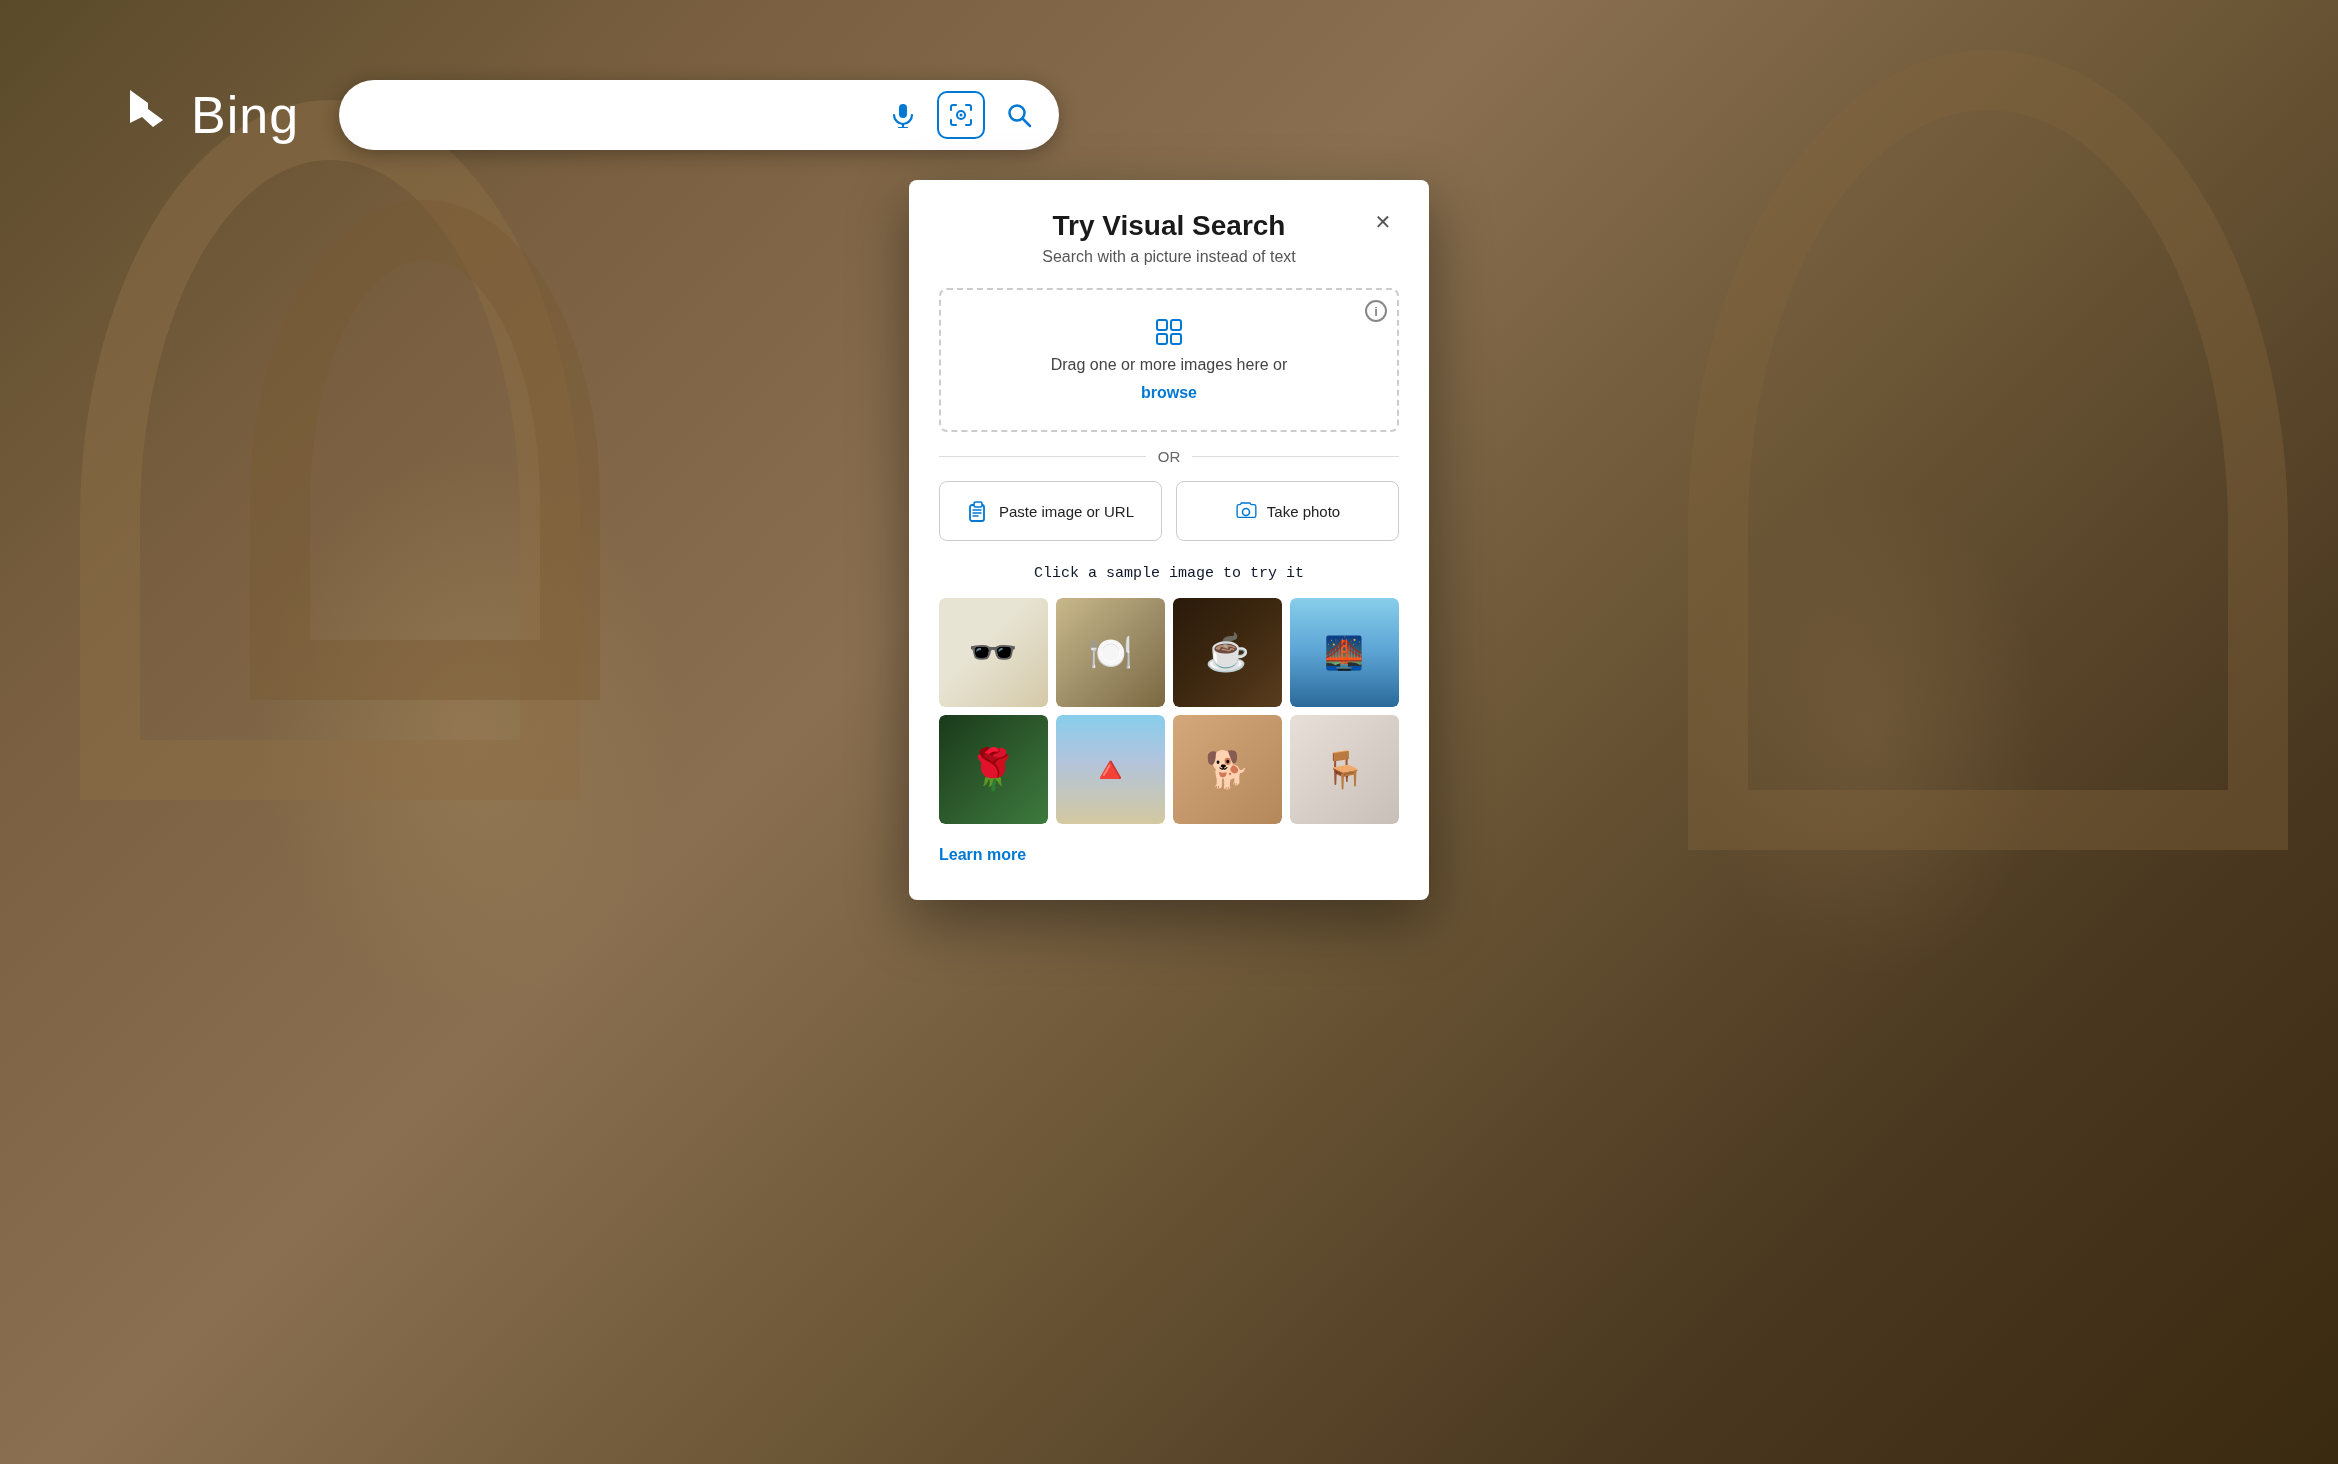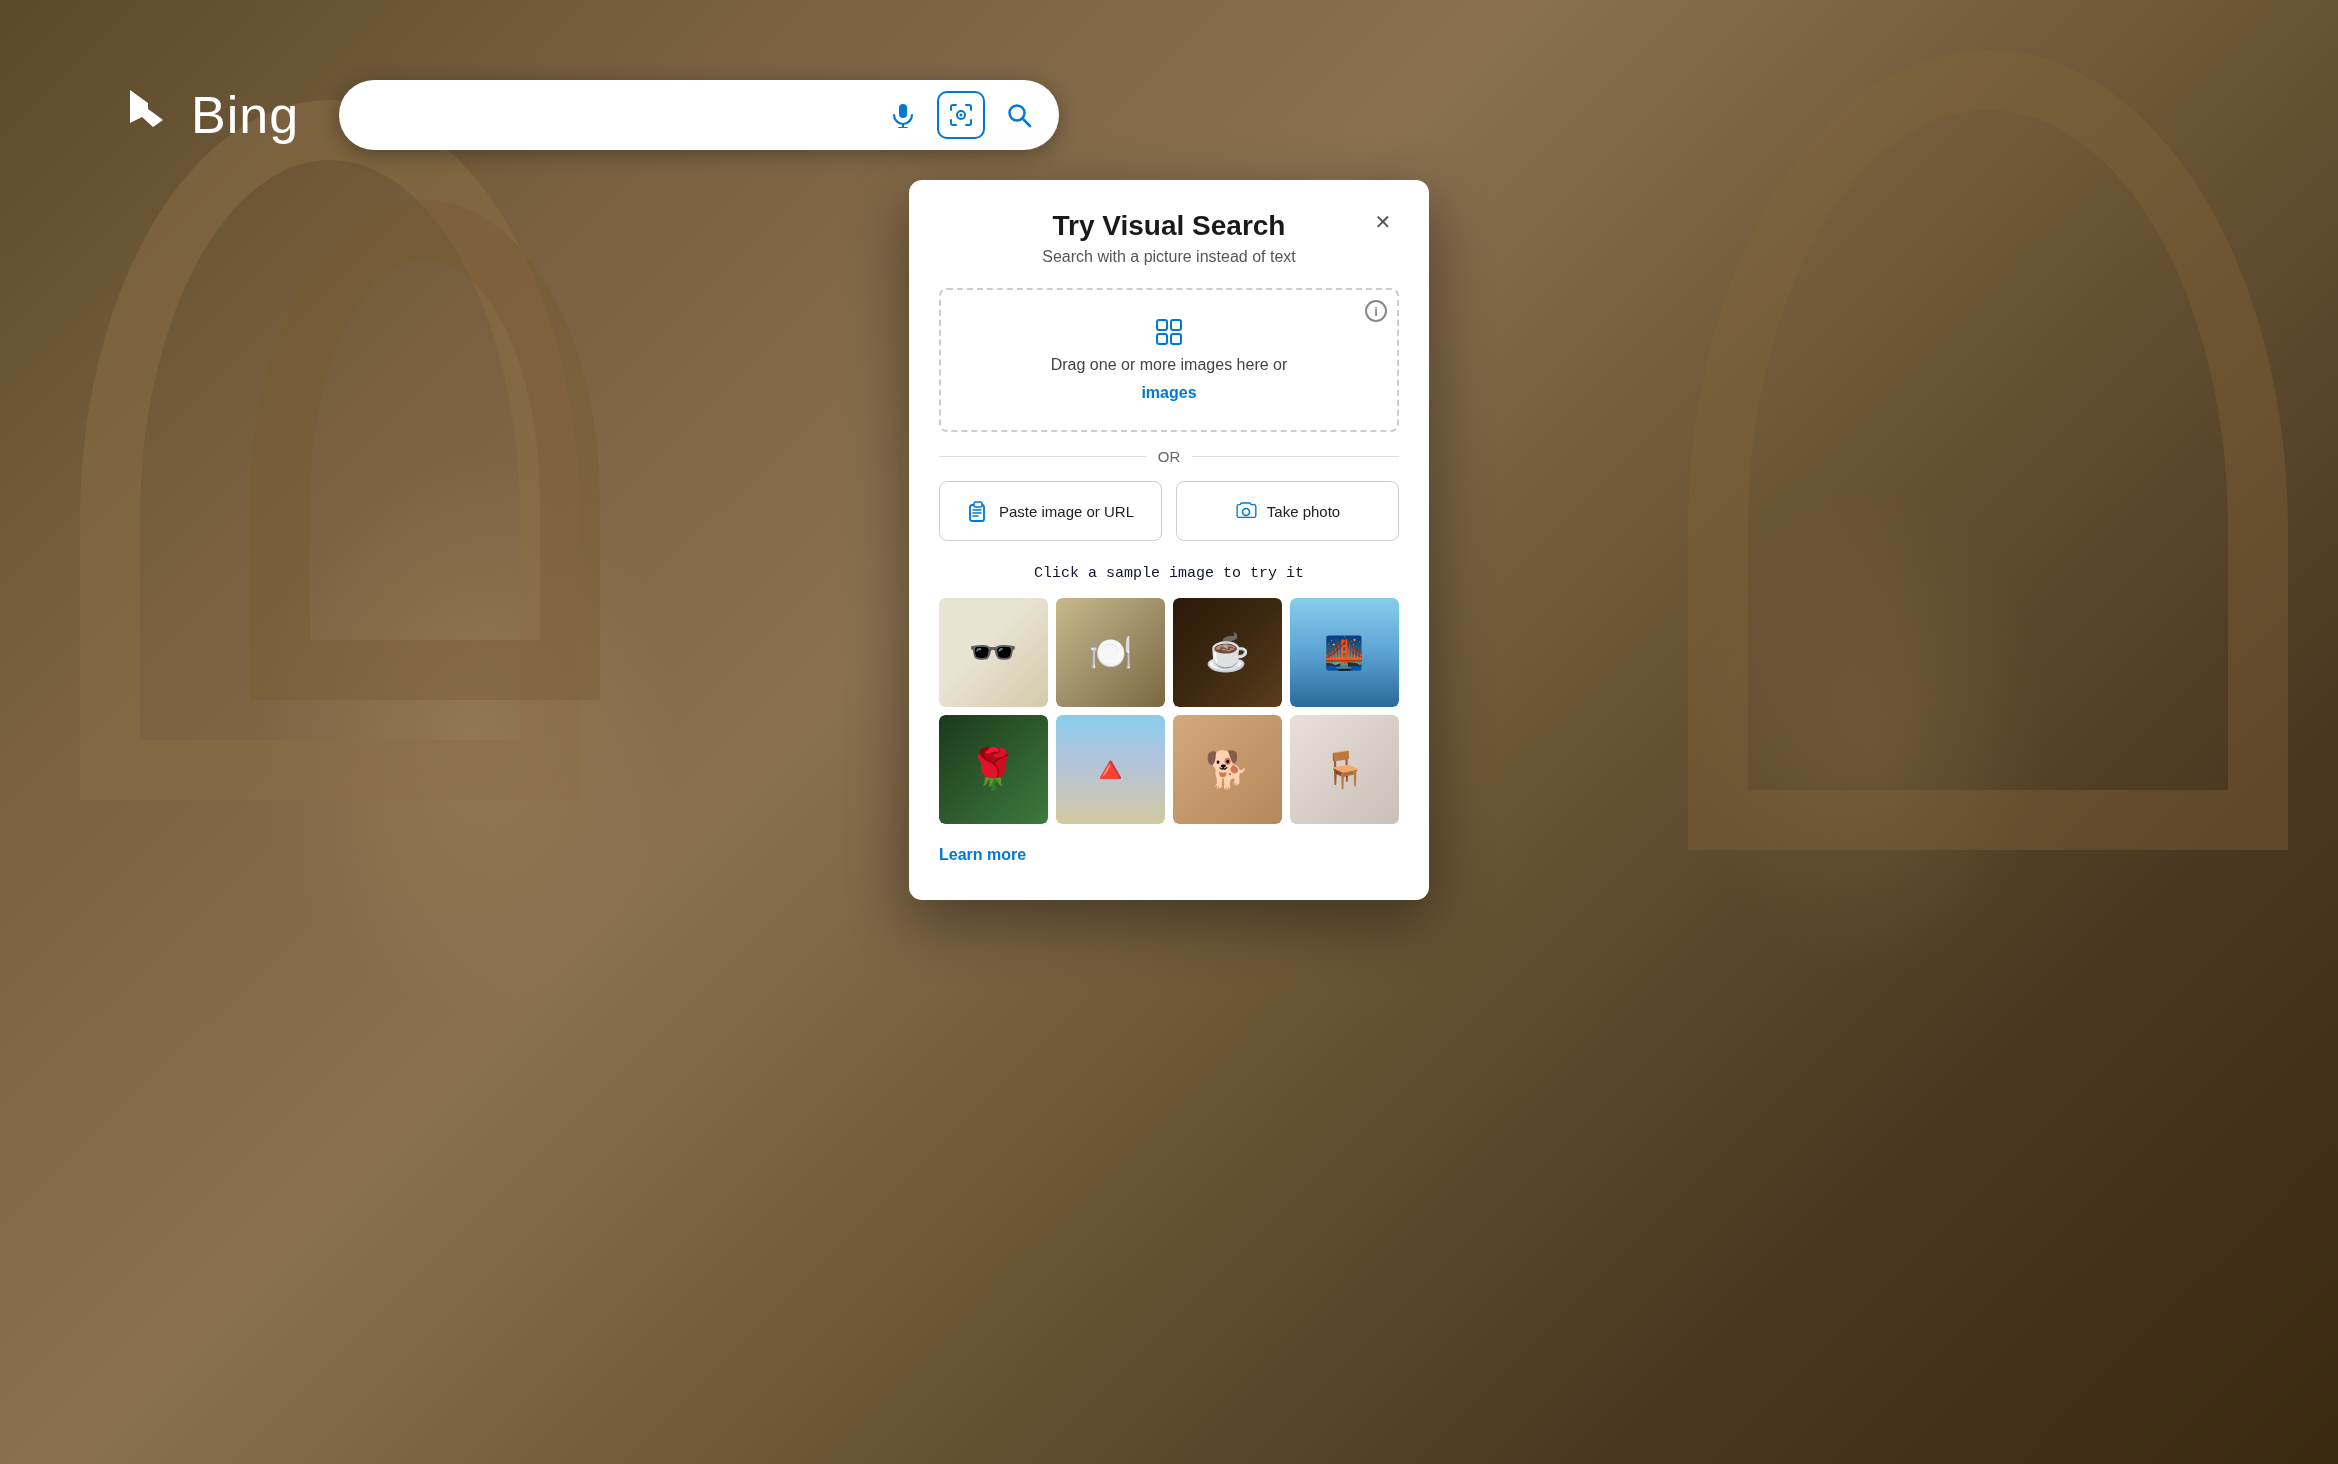--- a/index.html
+++ b/index.html
@@ -146,21 +146,21 @@
     }
 
     
     .modal-overlay {
       position: absolute;
       top: 180px;
       left: 50%;
       transform: translateX(-50%);
       width: 520px;
       background: white;
-      border-radius: 13px;
+      border-radius: 8px;
       box-shadow: 0 20px 60px rgba(0,0,0,0.4);
       z-index: 100;
       padding: 30px 30px 36px;
     }
 
     .modal-header {
       display: flex;
       justify-content: space-between;
       align-items: flex-start;
       margin-bottom: 6px;
@@ -449,21 +449,21 @@
   <div class="drop-zone">
     <div class="drop-zone-content">
 
       <svg width="28" height="28" viewBox="0 0 28 28" fill="none">
         <rect x="2" y="2" width="10" height="10" rx="2" stroke="#0078D4" stroke-width="2" fill="none"></rect>
         <rect x="16" y="2" width="10" height="10" rx="2" stroke="#0078D4" stroke-width="2" fill="none"></rect>
         <rect x="2" y="16" width="10" height="10" rx="2" stroke="#0078D4" stroke-width="2" fill="none"></rect>
         <rect x="16" y="16" width="10" height="10" rx="2" stroke="#0078D4" stroke-width="2" fill="none"></rect>
       </svg>
       <span>Drag one or more images here or</span>
-      <a class="browse-link">images</a>
+      <a class="browse-link">browse</a>
     </div>
     <div class="info-icon">
       <span>i</span>
     </div>
   </div>
 
   
   <div class="or-divider">
     <div class="or-divider-line"></div>
     <span class="or-text">OR</span>

